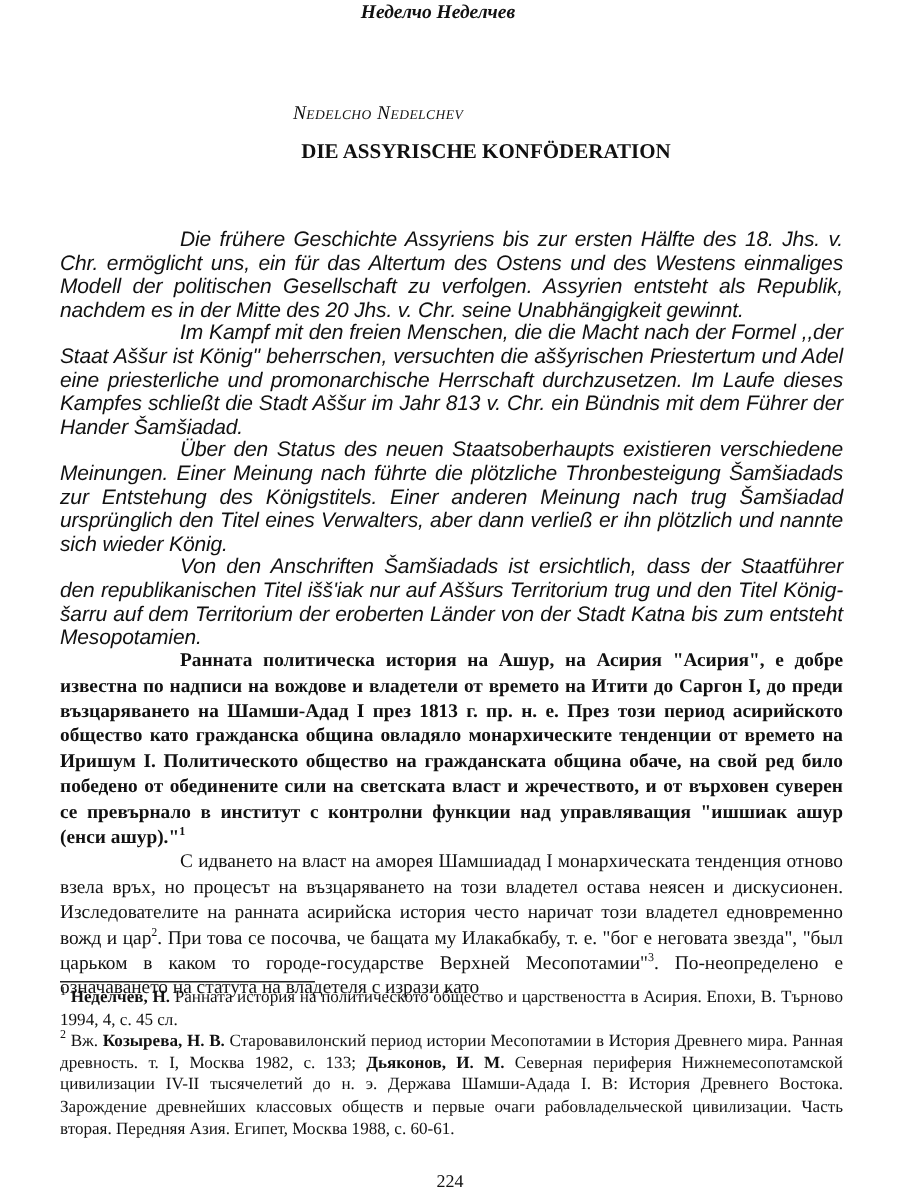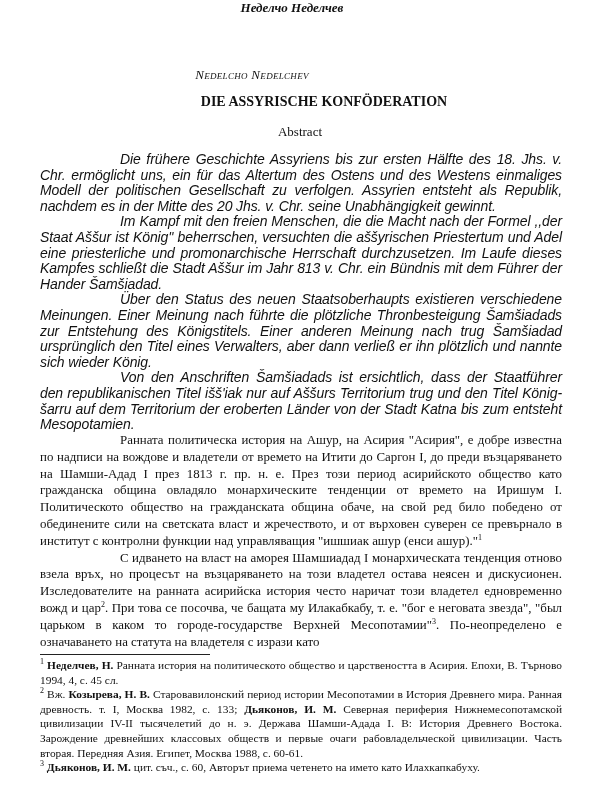--- a/index.html
+++ b/index.html
@@ -14,53 +14,52 @@
                font-size: 13px; font-style: italic; font-variant: small-caps; letter-spacing: 0.3px; }
   .title-de { position: absolute; top: 94px; width: 600px; text-align: center;
               font-size: 14px; font-weight: bold; margin-left: 24px; }
   .abstract-label { position: absolute; top: 124px; width: 600px; text-align: center; font-size: 13px; }
   .abstract { position: absolute; top: 152px; left: 40px; width: 522px;
               font-family: "Liberation Sans", "DejaVu Sans", sans-serif; font-style: italic;
               font-size: 14px; line-height: 15.6px; text-align: justify; letter-spacing: -0.1px; }
   .abstract p, .body p { margin: 0; text-indent: 80px; }
   .body { position: absolute; top: 432px; left: 40px; width: 522px;
           font-size: 12.9px; line-height: 16.8px; text-align: justify; }
-  .body p.first { text-indent: 80px; }
+  .body p.first { text-indent: 80px; font-weight: bold; }
   sup { font-size: 8px; line-height: 0; vertical-align: super; }
   .fn-rule { position: absolute; top: 654px; left: 40px; width: 170px; height: 0;
              border-top: 1px solid #222; }
   .footnotes { position: absolute; top: 658px; left: 40px; width: 522px;
                font-size: 11.4px; line-height: 14.6px; text-align: justify; }
   .footnotes p { margin: 0; }
   .fn-author { font-weight: bold; }
   .page-num { position: absolute; top: 780px; width: 600px; text-align: center; font-size: 12px; }
 </style>
 </head>
 <body>
 
 <div class="page">
 
   <div class="author-bg">Неделчо Неделчев</div>
   <div class="author-en">Nedelcho Nedelchev</div>
   <div class="title-de">DIE ASSYRISCHE KONFÖDERATION</div>
-  <div class="abstract-label">Abstract</div>
 
   <div class="abstract">
     <p>Die frühere Geschichte Assyriens bis zur ersten Hälfte des 18. Jhs. v. Chr. ermöglicht uns, ein für das Altertum des Ostens und des Westens einmaliges Modell der politischen Gesellschaft zu verfolgen. Assyrien entsteht als Republik, nachdem es in der Mitte des 20 Jhs. v. Chr. seine Unabhängigkeit  gewinnt.</p>
     <p>Im Kampf mit den freien Menschen, die die Macht nach der Formel ,,der Staat Aššur ist König'' beherrschen, versuchten die aššyrischen Priestertum und Adel eine priesterliche und promonarchische Herrschaft durchzusetzen. Im Laufe dieses Kampfes schließt die Stadt Aššur im Jahr 813 v. Chr. ein Bündnis mit dem Führer der Hander Šamšiadad.</p>
     <p>Über den Status des neuen Staatsoberhaupts existieren verschiedene Meinungen. Einer Meinung nach führte die plötzliche Thronbesteigung Šamšiadads zur Entstehung des Königstitels. Einer anderen Meinung nach trug Šamšiadad ursprünglich den Titel  eines Verwalters, aber dann verließ er ihn plötzlich und nannte sich wieder König.</p>
     <p>Von den Anschriften Šamšiadads ist ersichtlich,  dass der Staatführer den republikanischen Titel išš'iak nur auf Aššurs Territorium trug und den Titel König-šarru auf dem Territorium der eroberten Länder von der Stadt Katna bis zum entsteht Mesopotamien.</p>
   </div>
 
   <div class="body">
     <p class="first"><span>Ранната политическа история на Ашур, на Асирия "Асирия", е добре известна по надписи на вождове и владетели от времето на Итити до Саргон I, до преди възцаряването на Шамши-Адад I през 1813 г. пр. н. е. През този период асирийското общество като гражданска община овладяло монархическите тенденции от времето на Иришум I. Политическото общество на гражданската община обаче, на свой ред било победено от обединените сили на светската власт и жречеството, и от върховен суверен се превърнало в институт с контролни функции над управляващия "ишшиак ашур (енси ашур)."</span><sup>1</sup></p>
     <p><span>С идването на власт на аморея Шамшиадад I монархическата тенденция отново взела връх, но процесът на възцаряването на този владетел остава неясен и дискусионен. Изследователите на ранната асирийска история често наричат този владетел едновременно вожд и цар</span><sup>2</sup><span>. При това се посочва, че бащата му Илакабкабу, т. е. "бог е неговата звезда", "был царьком в каком то городе-государстве Верхней Месопотамии"</span><sup>3</sup><span>. По-неопределено е означаването на статута на владетеля с изрази като</span></p>
   </div>
 
   <div class="fn-rule"></div>
 
   <div class="footnotes">
     <p><sup>1</sup> <span class="fn-author">Неделчев, Н.</span><span> Ранната история на политическото общество и царствеността в Асирия. Епохи, В. Търново 1994, 4, с. 45 сл.</span></p>
     <p><sup>2</sup><span> Вж. </span><span class="fn-author">Козырева,  Н. В.</span><span> Старовавилонский период истории Месопотамии в История Древнего мира. Ранная древность. т. I, Москва 1982, с. 133; </span><span class="fn-author">Дьяконов, И. М.</span><span> Северная периферия Нижнемесопотамской цивилизации IV-II тысячелетий до н. э. Держава Шамши-Адада I. В: История Древнего Востока. Зарождение древнейших классовых обществ и первые очаги рабовладельческой цивилизации. Часть вторая. Передняя Азия. Египет, Москва 1988, с. 60-61.</span></p>
-    <p><sup>3</sup> <span class="fn-author">Дьяконов, И. М.</span><span> цит. съч., с. 60, Авторът приема четенето  на името като Илахкапкабуху.</span></p>
   </div>
 
+  <div class="page-num">224</div>
 </div>
 
 </body></html>

